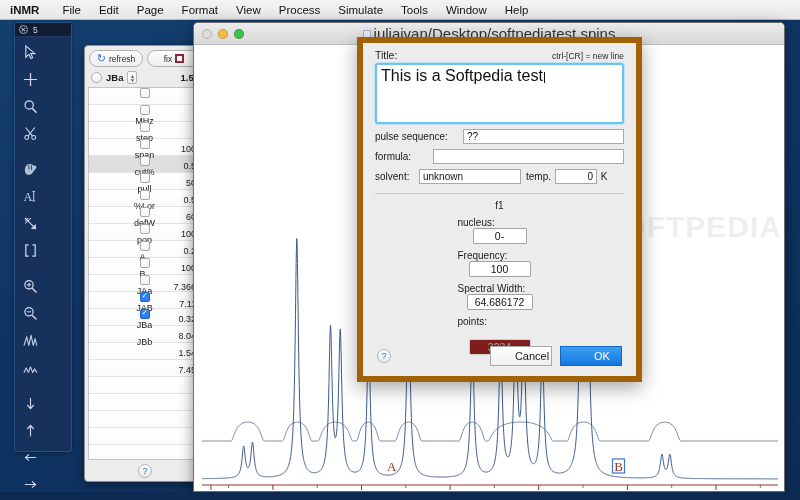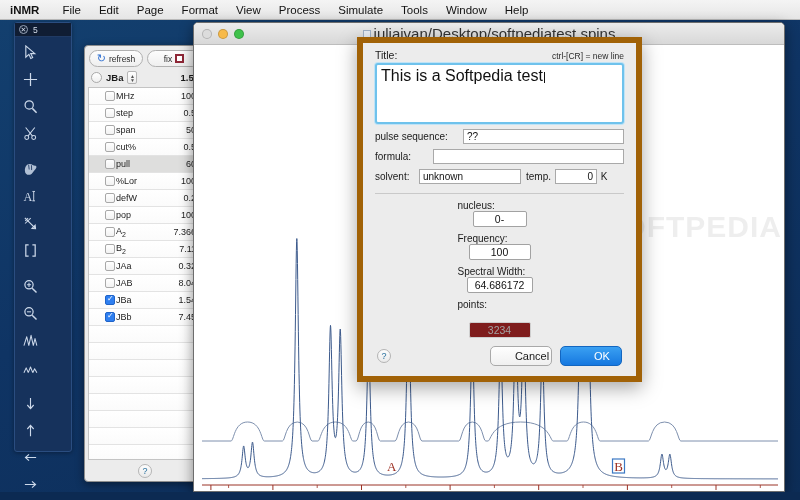--- a/index.html
+++ b/index.html
@@ -80,23 +80,24 @@
     background:linear-gradient(#fff,#ededed);
     display:flex; flex-direction:column; align-items:center; justify-content:center;
     font-size:5px; color:#555; line-height:4px;
   }
   .param-sel .val { margin-left:auto; font-size:9.5px; font-weight:bold; color:#1a1a1a; }
   .param-list {
     margin:0 3px; background:#fff; border:1px solid #c4c4c4;
     height:373px; overflow:hidden;
   }
   .prow {
-    height:17px; display:flex; align-items:center; gap:1px;
-    padding:0 5px 0 16px; border-bottom:1px solid #e3e3e3;
+    height:17px; display:flex; align-items:center; gap:18px;
+    padding:0 5px 0 4px; border-bottom:1px solid #e3e3e3;
     background:linear-gradient(#ffffff,#fbfbfb);
+    flex-direction:column;
   }
   .prow.hl { background:#dededd; }
   .prow.empty { justify-content:flex-start; }
   .cbx {
     width:10px; height:10px; border:1px solid #a8a8a8; border-radius:2px;
     background:linear-gradient(#fff,#f2f2f2); flex:0 0 auto;
   }
   .cbx.on { background:#2f7ff0; border-color:#1f63c8; position:relative; }
   .cbx.on:after {
     content:"✓"; position:absolute; left:1px; top:-2px;
@@ -180,21 +181,21 @@
     height:16px; background:#fff; border:1px solid #a2a2a2; border-radius:2px;
     font-size:10.5px; color:#111; display:flex; align-items:center;
     justify-content:center; padding:0 6px;
   }
   .boxfld.gray { background:#7f1d1d; color:#a3a3a3; border-color:#cfcfcf;margin-top:12px; }
   .sheet-foot {
     position:absolute; left:0; right:0; bottom:10px;
     display:flex; align-items:center; padding:0 14px;
   }
   .btn {
-    height:20px; min-width:62px; border-radius:5px; font-size:11px;
+    height:20px; min-width:62px; border-radius:0; font-size:11px;
     display:flex; align-items:center; justify-content:center;padding-left:22px;
   }
   .btn.cancel { background:linear-gradient(#fefefe,#f0f0f0); border:1px solid #a9a9a9; color:#1a1a1a; }
   .btn.ok { background:linear-gradient(#3aa0f2,#1678e0); border:1px solid #1366c0; color:#fff; margin-left:8px; }
 
   
   .wm {
     position:absolute; right:4px; top:165px;
     font-size:30px; font-weight:bold; color:rgba(120,120,120,.13);
     letter-spacing:1px; pointer-events:none;
@@ -537,20 +538,21 @@
       </div>
       <div class="frow">
         <span class="lb" style="width:44px">solvent:</span>
         <span class="fld" style="flex:0 0 102px">unknown</span>
         <span class="lb" style="width:34px; text-align:right; padding-right:4px">temp.</span>
         <span class="fld" style="flex:0 0 42px; text-align:right">0</span>
         <span class="lb" style="width:14px; text-align:center">K</span>
       </div>
 
       <div class="sep"></div>
+      <div class="f1-head">f1</div>
 
       <div class="frow2">
         <span class="lb">nucleus:</span>
         <span class="boxfld" style="width:54px">0-</span>
       </div>
       <div class="frow2">
         <span class="lb">Frequency:</span>
         <span class="boxfld" style="width:62px">100</span>
       </div>
       <div class="frow2">

